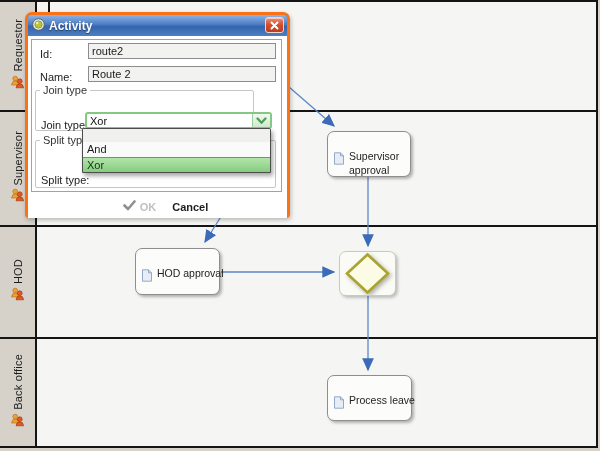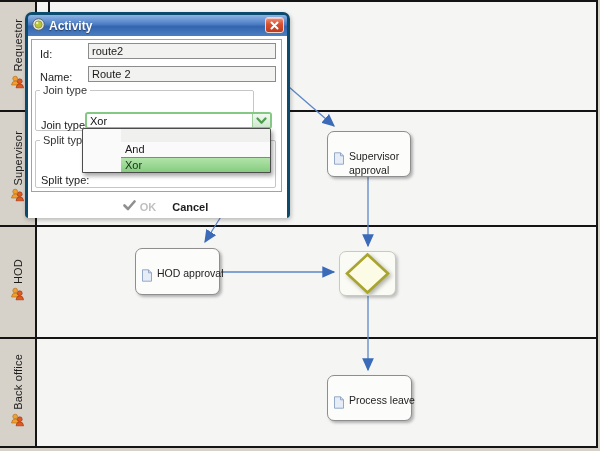--- a/index.html
+++ b/index.html
@@ -35,21 +35,21 @@
   .gateway-box { position:absolute; z-index:4; background:#fbfbf5;
     border:1px solid #c9c9c2; border-radius:7px;
     box-shadow:2px 2px 3px rgba(0,0,0,0.22);
     display:flex; align-items:center; justify-content:center; }
 
   .handle-mark { position:absolute; left:48px; top:0; width:2px; height:13px;
     background:#141414; z-index:2; }
 
   
   .dialog { position:absolute; left:25px; top:12px; width:265px; height:206px;
-    z-index:10; border:3px solid #0c4a6e; border-radius:7px 7px 4px 4px;
+    z-index:10; border:3px solid #f97316; border-radius:7px 7px 4px 4px;
     background:#0c4a6e; box-shadow:1px 2px 4px rgba(0,0,0,0.25); }
   .titlebar { position:relative; height:21px; border-radius:3px 3px 0 0;
     background:linear-gradient(180deg,#8fb4e4 0%,#4a7cc4 45%,#3465ae 55%,#4b7fc2 100%);
     display:flex; align-items:center; padding:0 4px; gap:4px; }
   .title-text { color:#fff; font-size:12px; font-weight:bold;
     text-shadow:0 1px 1px rgba(0,0,0,0.45); }
   .close-btn { position:absolute; right:3px; top:2px; width:19px; height:16px;
     border-radius:3px; border:1px solid #e8d8d0;
     background:linear-gradient(180deg,#f09078 0%,#d8502e 45%,#c03a1c 100%);
     display:flex; align-items:center; justify-content:center;
@@ -68,21 +68,21 @@
   .combo { position:absolute; left:57px; top:76px; width:187px; height:17px;
     border:2px solid #84c884; border-radius:3px; background:#fff;
     display:flex; align-items:center; z-index:4; cursor:pointer; }
   .combo-value { flex:1; padding-left:3px; font-size:11px; color:#111; }
   .combo-btn { width:18px; height:100%; border-left:1px solid #9ccf9c;
     background:linear-gradient(180deg,#f2f9f2,#cfe9cf);
     display:flex; align-items:center; justify-content:center; }
 
   .dropdown-list { position:absolute; left:54px; top:92px; width:189px; height:45px;
     border:1px solid #4c4c4c; border-radius:2px 2px 0 0; background:#fafafa;
-    box-shadow:2px 3px 4px rgba(0,0,0,0.35); z-index:6; overflow:hidden;padding-left:38px; }
+    box-shadow:2px 3px 4px rgba(0,0,0,0.35); z-index:6; overflow:hidden; }
   .opt { font-size:11px; color:#1a1a1a; padding:1px 0 1px 4px; height:15px; }
   .opt-empty { height:13px; background:#f0f0ee; }
   .opt-selected { background:linear-gradient(180deg,#b2e4aa 0%,#86cc80 100%);
     border-top:1px solid #5f9f5f; color:#143014; }
 
   .btn-row { position:absolute; left:16px; right:0; bottom:5px;
     display:flex; justify-content:center; align-items:center; gap:16px; }
   .ok-btn { display:flex; align-items:center; gap:4px; cursor:default; }
   .ok-text { font-size:11px; font-weight:bold; color:#c0c0c0; }
   .cancel-btn { font-size:11px; font-weight:bold; color:#1d1d1d; cursor:pointer; }

